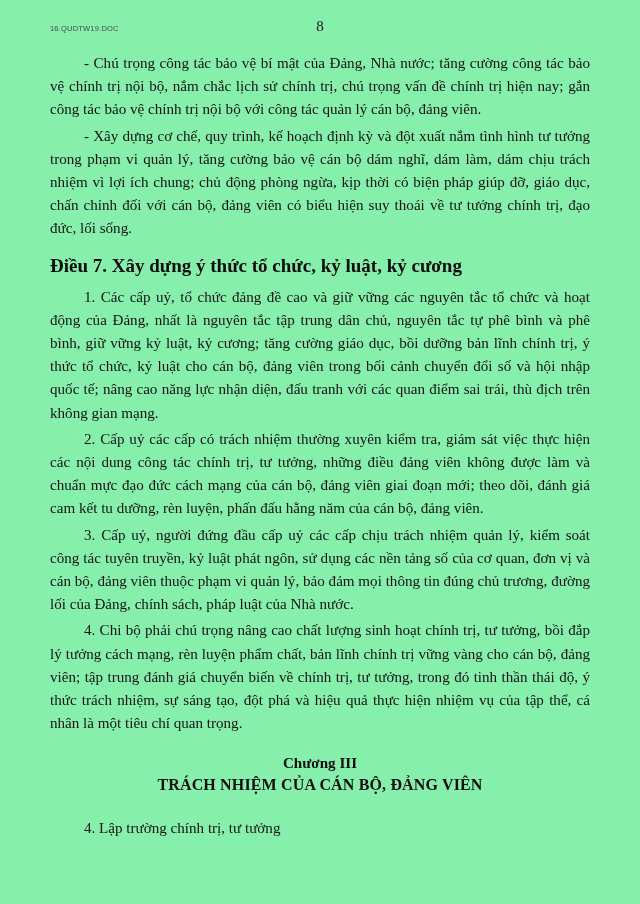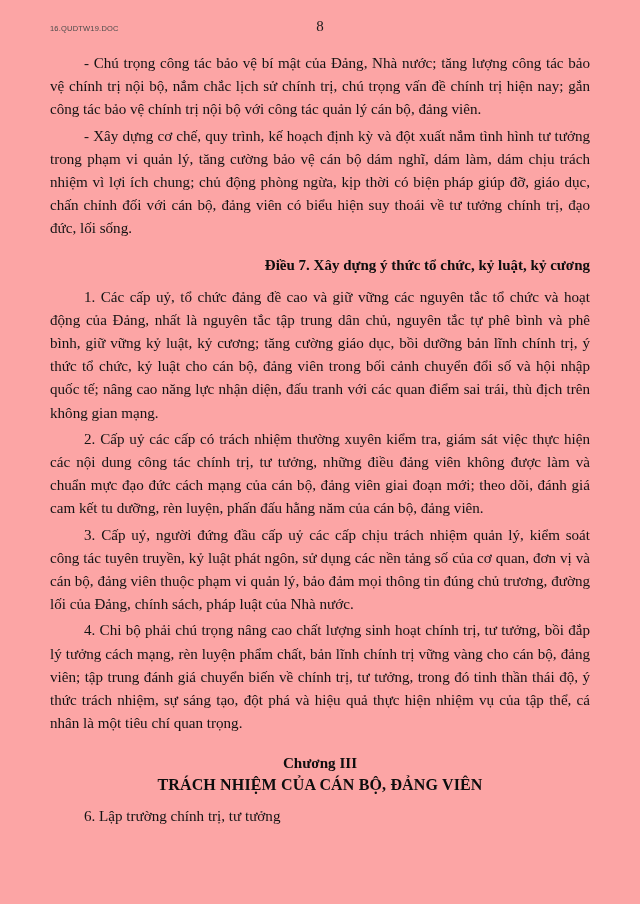--- a/index.html
+++ b/index.html
@@ -4,21 +4,21 @@
 <style>
   html, body {
     margin: 0;
     padding: 0;
     background: #ffffff;
   }
   .page {
     position: relative;
     width: 640px;
     height: 904px;
-    background: #fca5a5;
+    background: #86efac;
     overflow: hidden;
     font-family: "Liberation Serif", "DejaVu Serif", serif;
     color: #111111;
     box-sizing: border-box;
   }
   .header-row {
     position: absolute;
     top: 22px;
     left: 50px;
     right: 50px;
@@ -57,28 +57,28 @@
     font-size: 15.1px;
     line-height: 23.2px;
     color: #131313;
     hyphens: none;
   }
   p.gap-before {
     margin-top: 0;
   }
   h2.section-heading {
     margin: 13px 0 9px 0;
-    font-size: 15px;
+    font-size: 19px;
     line-height: 23px;
     font-weight: bold;
-    text-align: right;
+    text-align: left;
     color: #0d0d0d;
   }
   .chapter-block {
-    margin: 18px 0 10px 0;
+    margin: 18px 0 22px 0;
     text-align: center;
   }
   .chapter-line {
     font-size: 15.1px;
     line-height: 21px;
     font-weight: bold;
     color: #0d0d0d;
   }
   .chapter-line.upper {
     font-size: 16px;
@@ -93,37 +93,37 @@
 
 <div class="page">
 
   <div class="header-row">
     <div class="doc-code">16.QUDTW19.DOC</div>
     <div class="page-number">8</div>
   </div>
 
   <div class="content">
 
-    <p class="body-par">- Chú trọng công tác bảo vệ bí mật của Đảng, Nhà nước; tăng lượng công tác bảo vệ chính trị nội bộ, nắm chắc lịch sử chính trị, chú trọng vấn đề chính trị hiện nay; gắn công tác bảo vệ chính trị nội bộ với công tác quản lý cán bộ, đảng viên.</p>
+    <p class="body-par">- Chú trọng công tác bảo vệ bí mật của Đảng, Nhà nước; tăng cường công tác bảo vệ chính trị nội bộ, nắm chắc lịch sử chính trị, chú trọng vấn đề chính trị hiện nay; gắn công tác bảo vệ chính trị nội bộ với công tác quản lý cán bộ, đảng viên.</p>
 
     <p class="body-par gap-before">- Xây dựng cơ chế, quy trình, kế hoạch định kỳ và đột xuất nắm tình hình tư tưởng trong phạm vi quản lý, tăng cường bảo vệ cán bộ dám nghĩ, dám làm, dám chịu trách nhiệm vì lợi ích chung; chủ động phòng ngừa, kịp thời có biện pháp giúp đỡ, giáo dục, chấn chỉnh đối với cán bộ, đảng viên có biểu hiện suy thoái về tư tưởng chính trị, đạo đức, lối sống.</p>
 
     <h2 class="section-heading">Điều 7. Xây dựng ý thức tổ chức, kỷ luật, kỷ cương</h2>
 
     <p class="body-par">1. Các cấp uỷ, tổ chức đảng đề cao và giữ vững các nguyên tắc tổ chức và hoạt động của Đảng, nhất là nguyên tắc tập trung dân chủ, nguyên tắc tự phê bình và phê bình, giữ vững kỷ luật, kỷ cương; tăng cường giáo dục, bồi dưỡng bản lĩnh chính trị, ý thức tổ chức, kỷ luật cho cán bộ, đảng viên trong bối cảnh chuyển đổi số và hội nhập quốc tế; nâng cao năng lực nhận diện, đấu tranh với các quan điểm sai trái, thù địch trên không gian mạng.</p>
 
     <p class="body-par gap-before">2. Cấp uỷ các cấp có trách nhiệm thường xuyên kiểm tra, giám sát việc thực hiện các nội dung công tác chính trị, tư tưởng, những điều đảng viên không được làm và chuẩn mực đạo đức cách mạng của cán bộ, đảng viên giai đoạn mới; theo dõi, đánh giá cam kết tu dưỡng, rèn luyện, phấn đấu hằng năm của cán bộ, đảng viên.</p>
 
     <p class="body-par gap-before">3. Cấp uỷ, người đứng đầu cấp uỷ các cấp chịu trách nhiệm quản lý, kiểm soát công tác tuyên truyền, kỷ luật phát ngôn, sử dụng các nền tảng số của cơ quan, đơn vị và cán bộ, đảng viên thuộc phạm vi quản lý, bảo đảm mọi thông tin đúng chủ trương, đường lối của Đảng, chính sách, pháp luật của Nhà nước.</p>
 
     <p class="body-par gap-before">4. Chi bộ phải chú trọng nâng cao chất lượng sinh hoạt chính trị, tư tưởng, bồi đắp lý tưởng cách mạng, rèn luyện phẩm chất, bản lĩnh chính trị vững vàng cho cán bộ, đảng viên; tập trung đánh giá chuyển biến về chính trị, tư tưởng, trong đó tinh thần thái độ, ý thức trách nhiệm, sự sáng tạo, đột phá và hiệu quả thực hiện nhiệm vụ của tập thể, cá nhân là một tiêu chí quan trọng.</p>
 
     <div class="chapter-block">
       <div class="chapter-line">Chương III</div>
       <div class="chapter-line upper">TRÁCH NHIỆM CỦA CÁN BỘ, ĐẢNG VIÊN</div>
     </div>
 
 
-    <p class="body-par last-par">6. Lập trường chính trị, tư tưởng</p>
+    <p class="body-par last-par">4. Lập trường chính trị, tư tưởng</p>
 
   </div>
 
 </div>
 
 </body></html>

